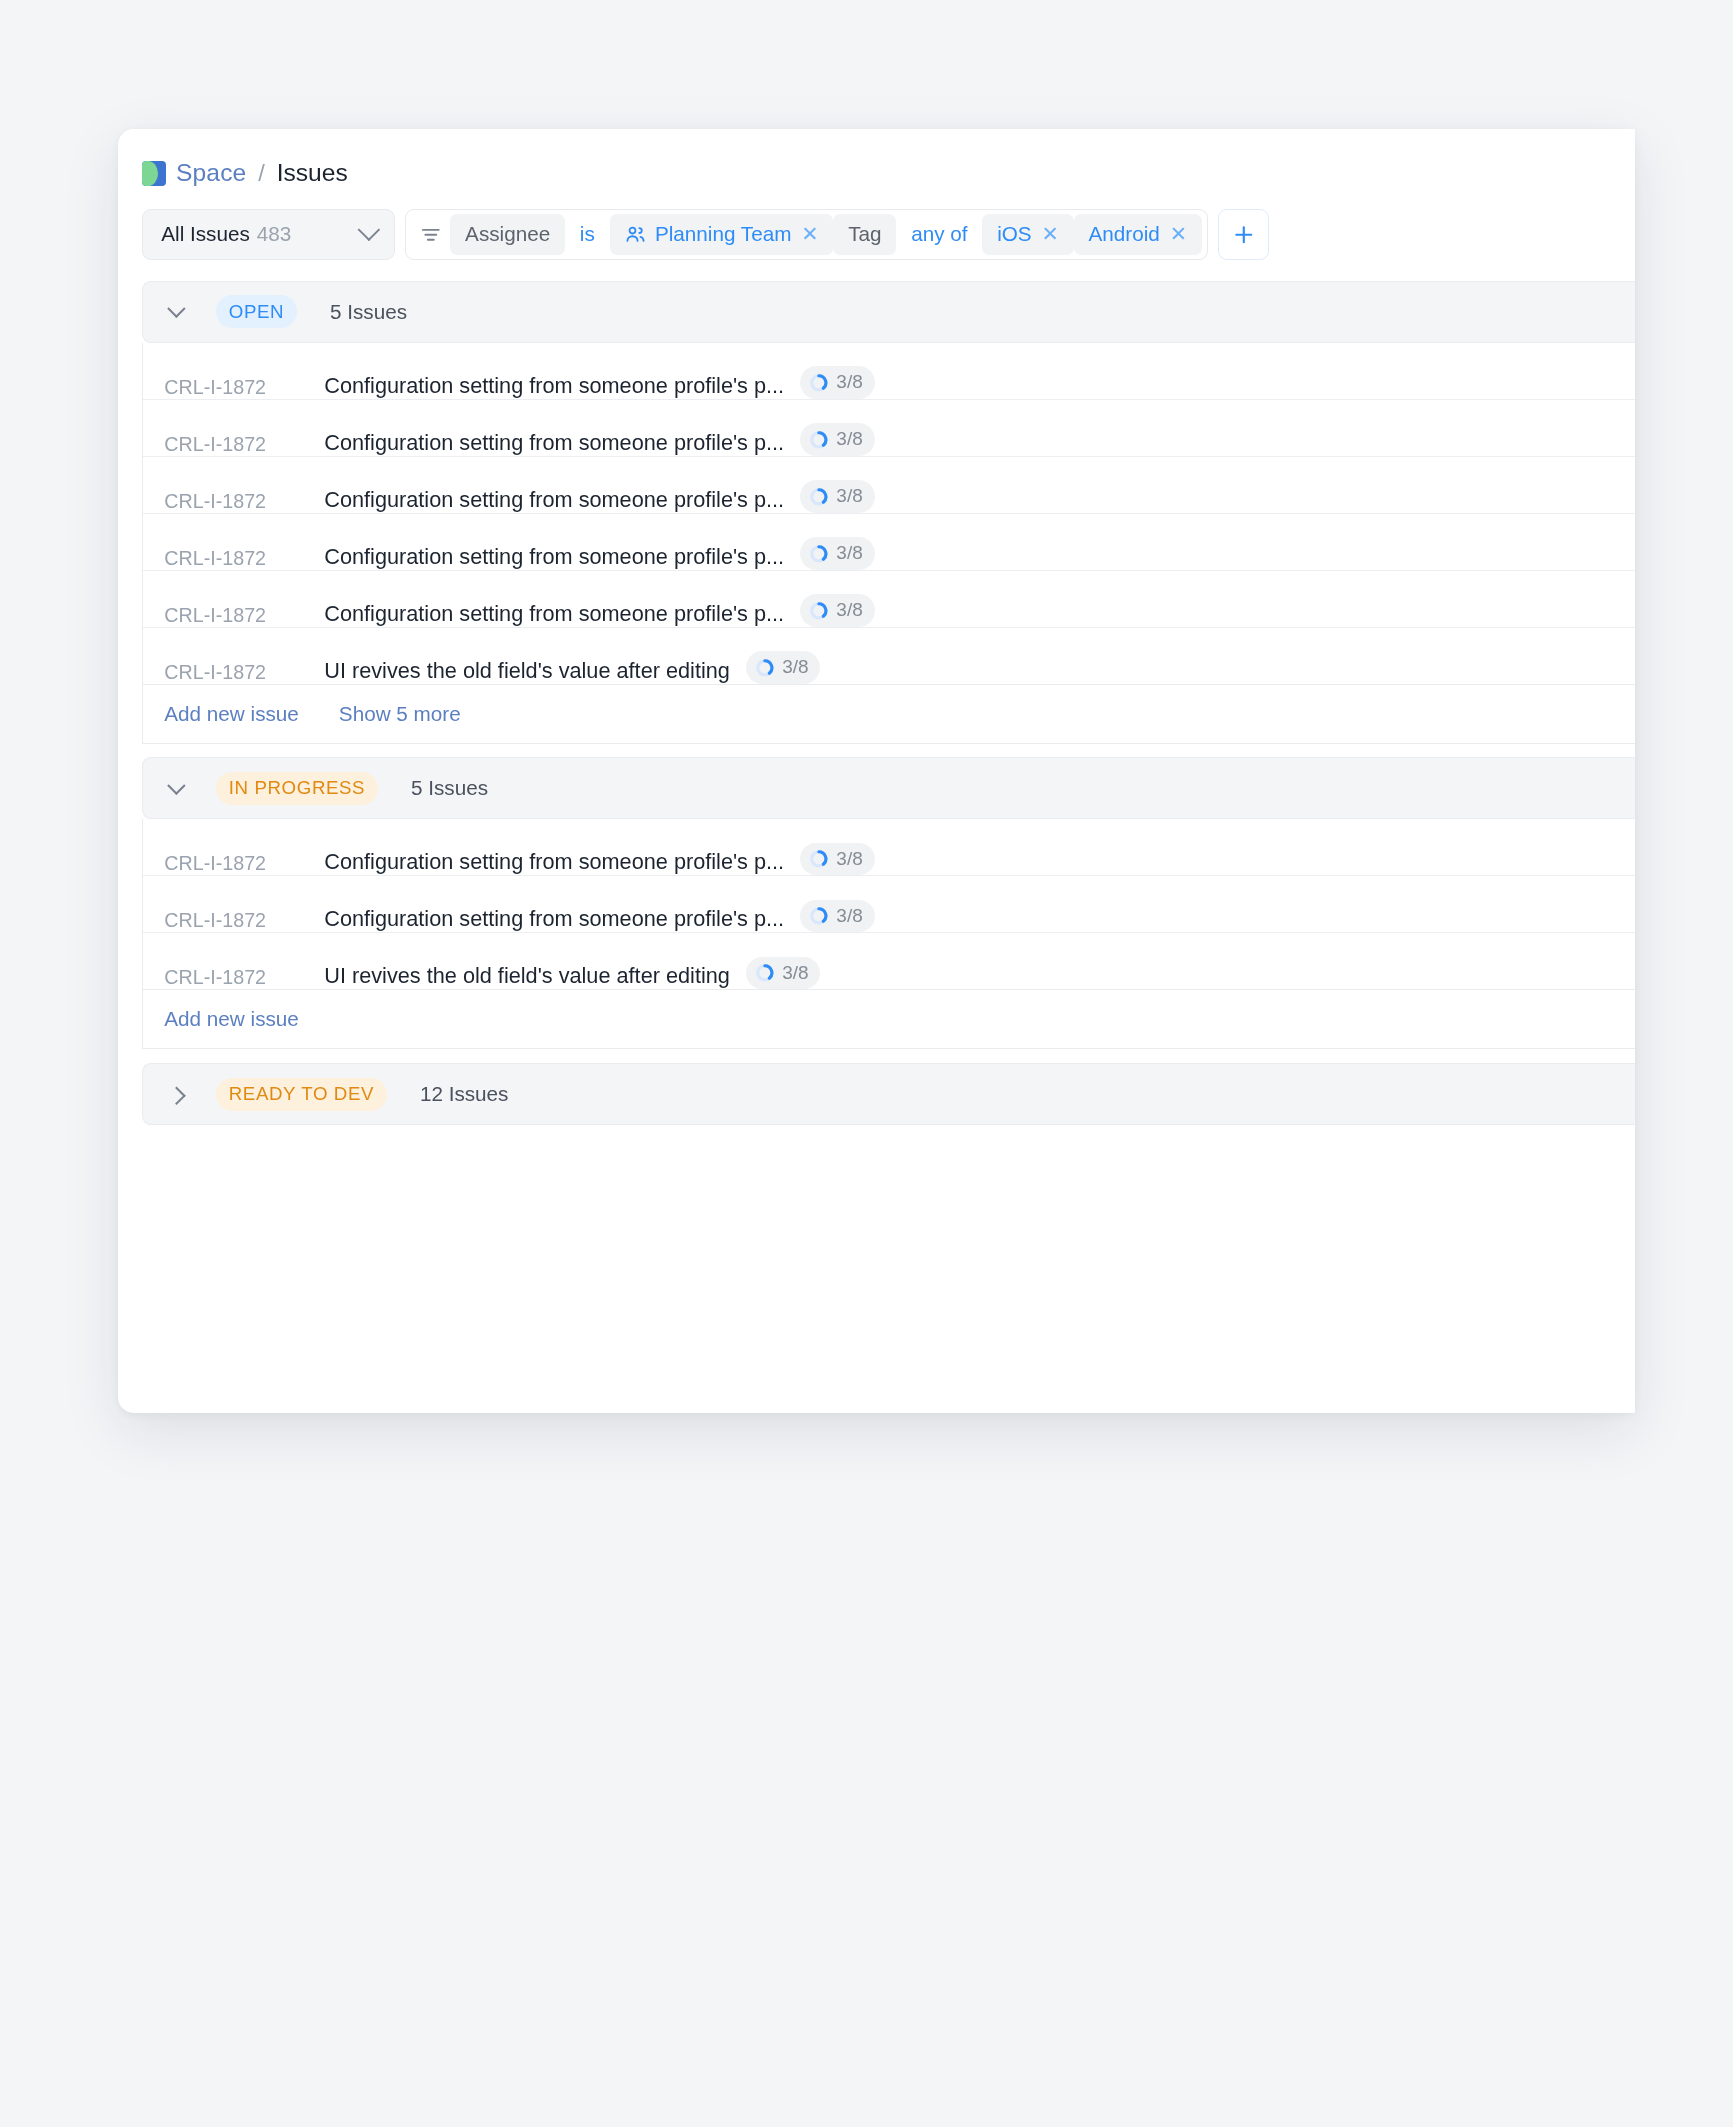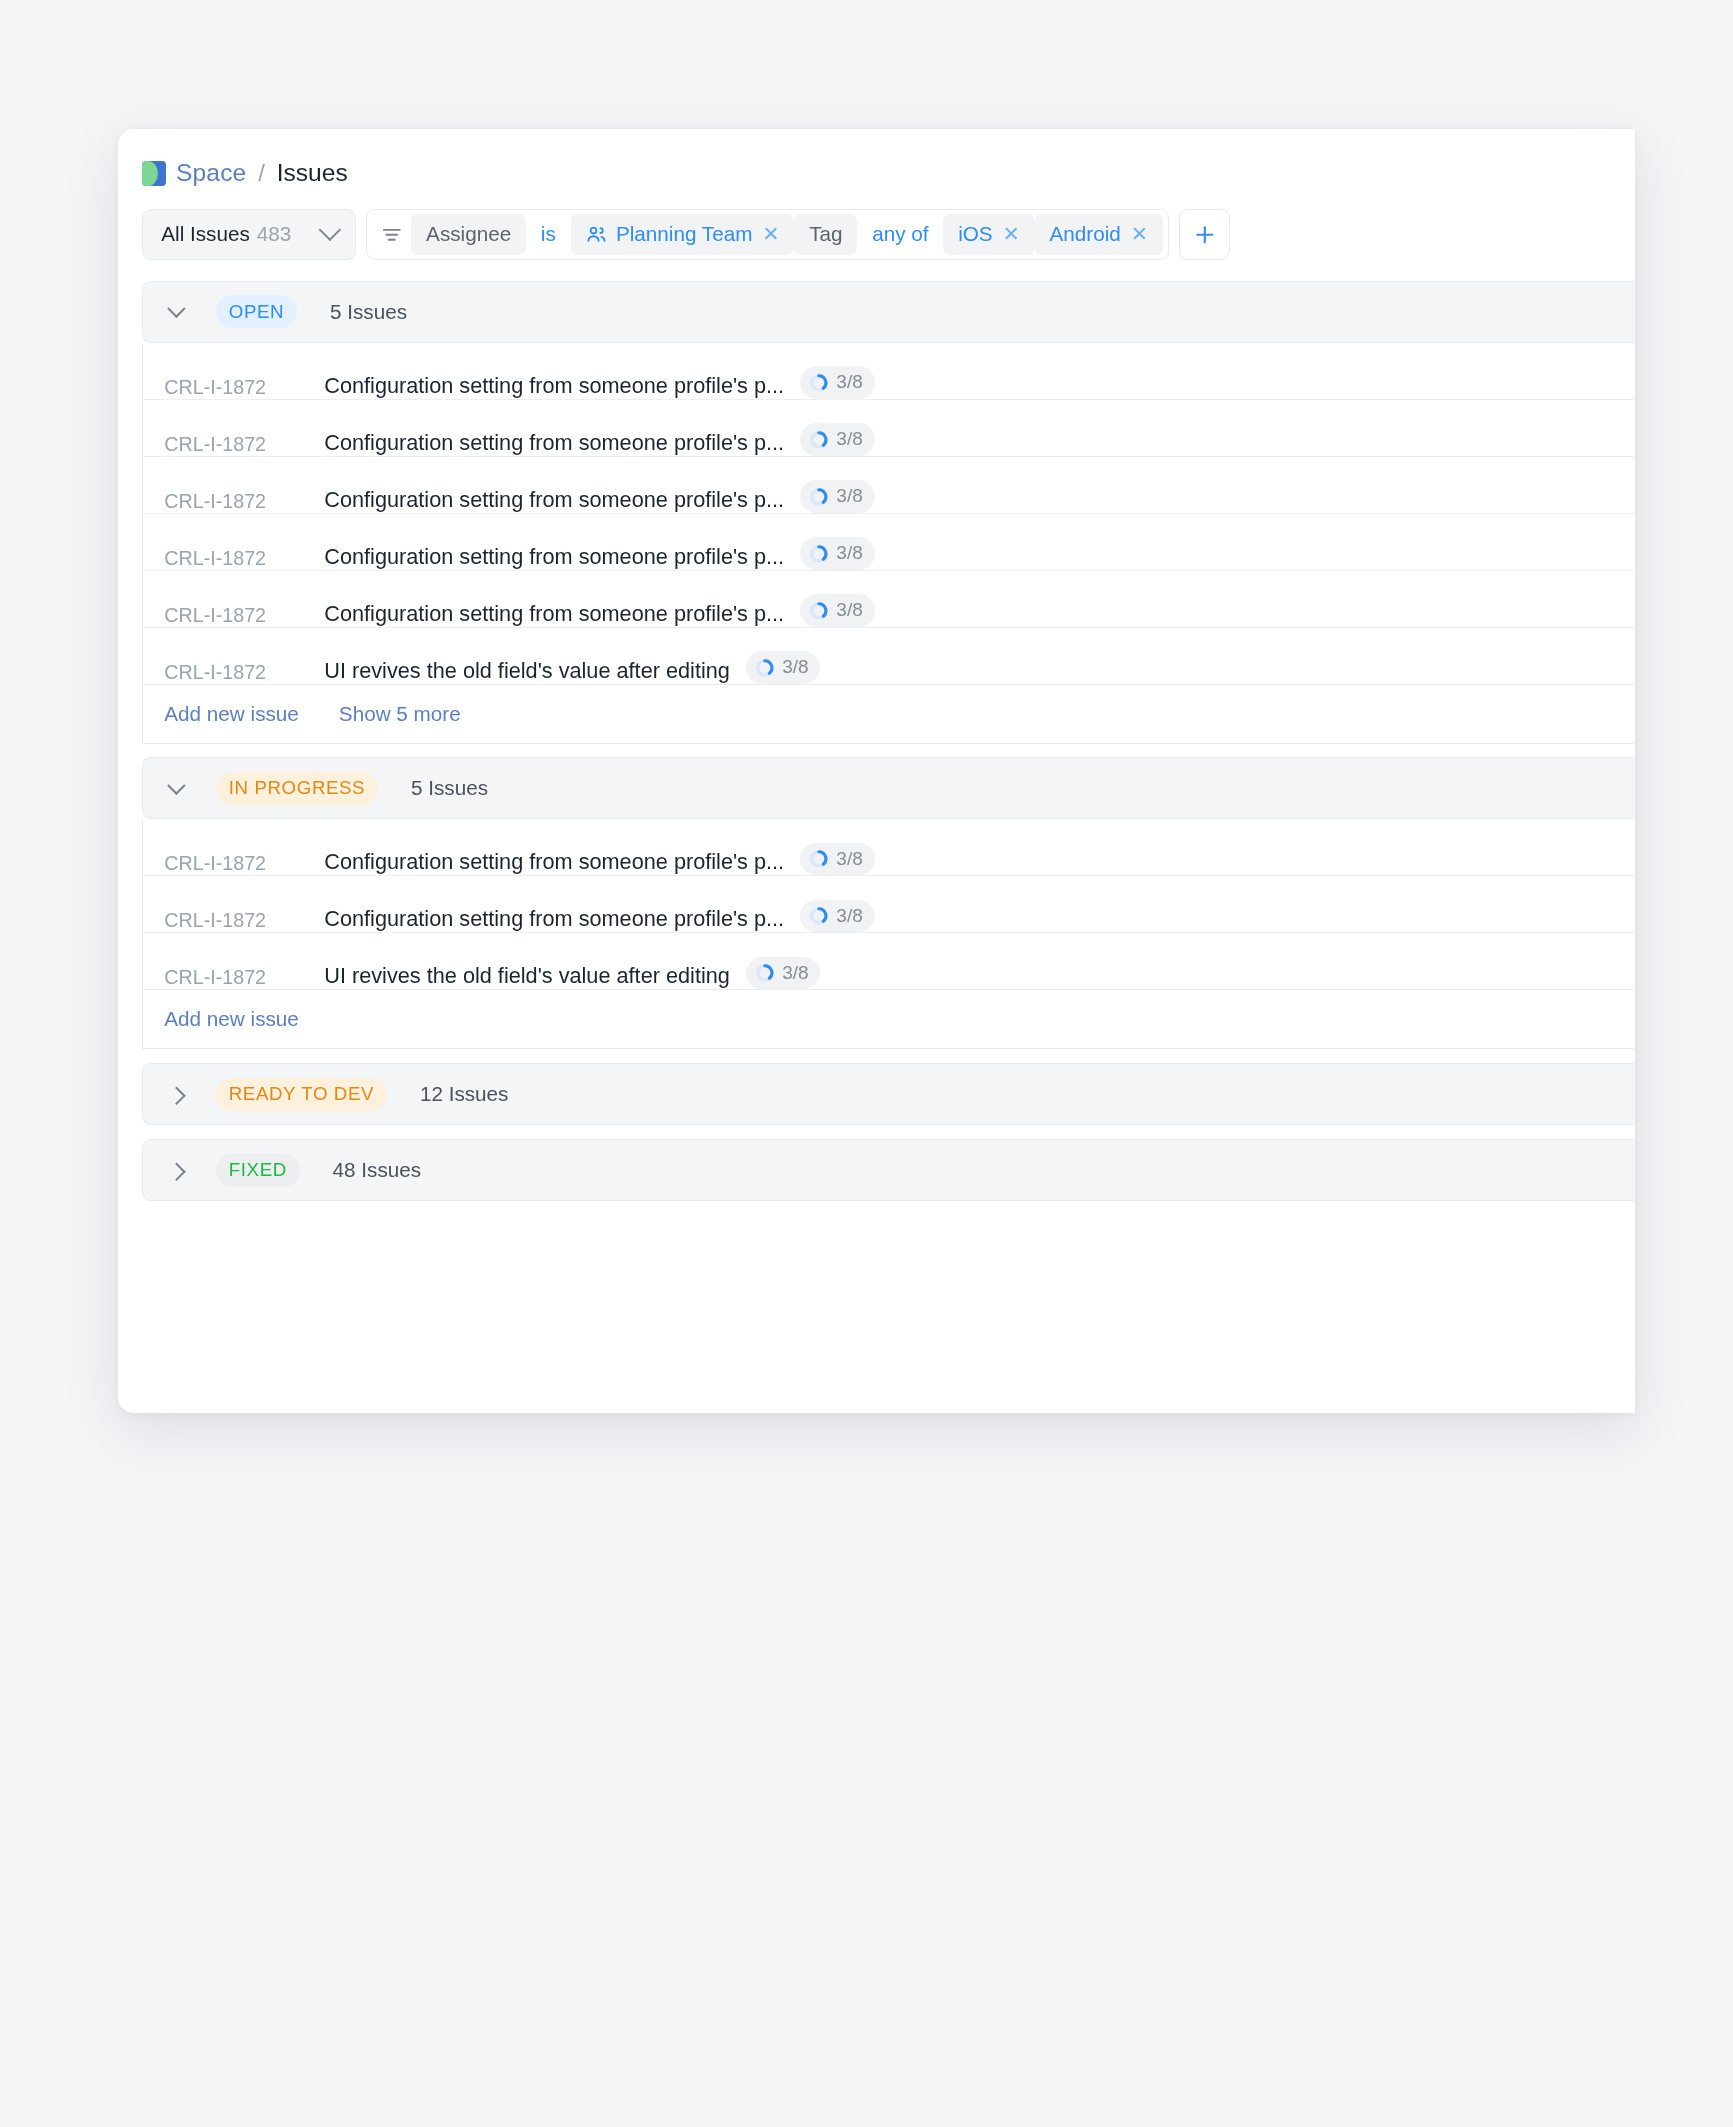--- a/index.html
+++ b/index.html
@@ -85,21 +85,21 @@
     align-items: center;
     gap: 10.8px;
     padding: 15.8px 0 0 23.6px;
     height: 73px;
   }
 
   .select-pill {
     display: flex;
     align-items: center;
     justify-content: space-between;
-    width: 214px;
+    width: 253px;
     height: 51px;
     padding: 0 16.7px 0 18.7px;
     background: #f4f5f7;
     border: 1px solid #e7e9ed;
     border-radius: 8.9px;
     cursor: pointer;
   }
   .select-pill .sel-text { font-size: 20.7px; color: #1c2430; }
   .select-pill .sel-count { font-size: 20.7px; color: #9aa3ae; margin-left: 6.9px; }
 
@@ -469,24 +469,17 @@
             <span class="footer-link">Add new issue</span>
           </div>
         </div>
         <div class="group">
           <div class="group-header collapsed">
             <span class="twisty right"></span>
             <span class="status-badge ready">READY TO DEV</span>
             <span class="group-count">12 Issues</span>
           </div>
         </div>
-        <div class="group">
-          <div class="group-header collapsed">
-            <span class="twisty right"></span>
-            <span class="status-badge fixed">FIXED</span>
-            <span class="group-count">48 Issues</span>
-          </div>
-        </div>
       </div>
 
   </div>
 </div>
 
 
 </body></html>

